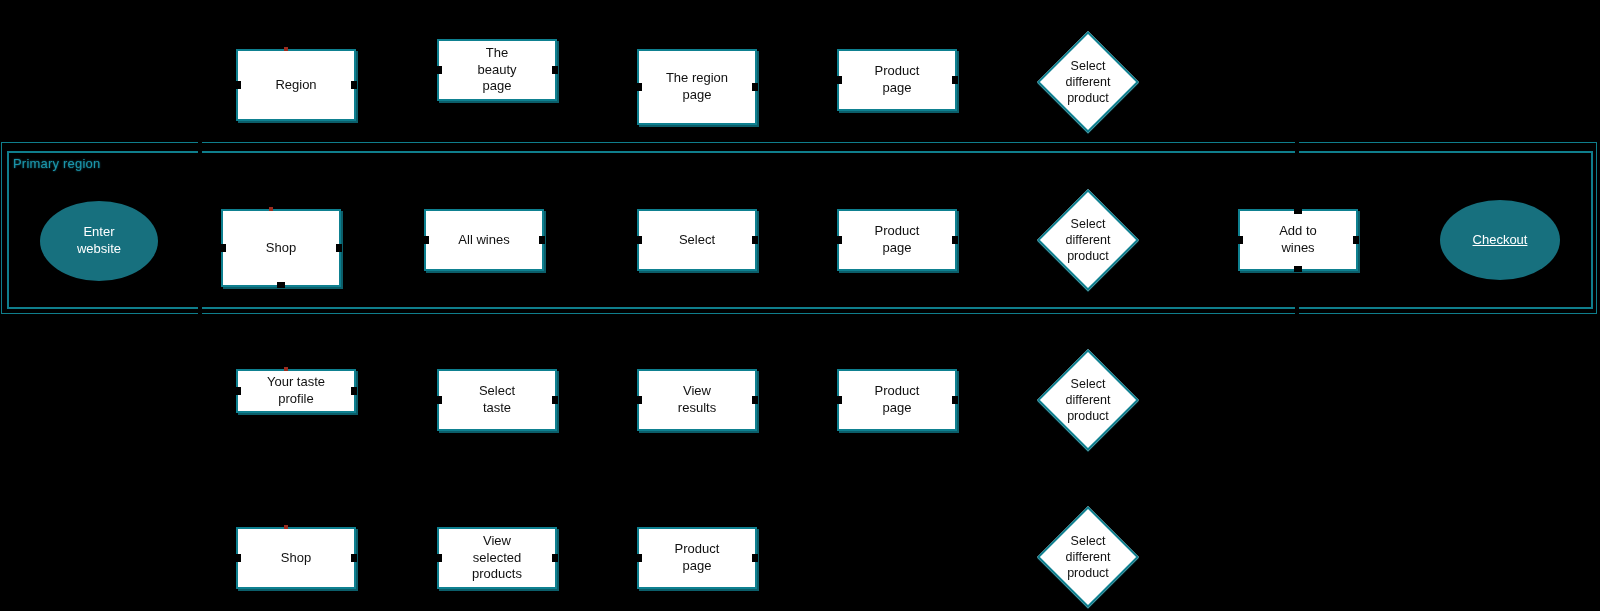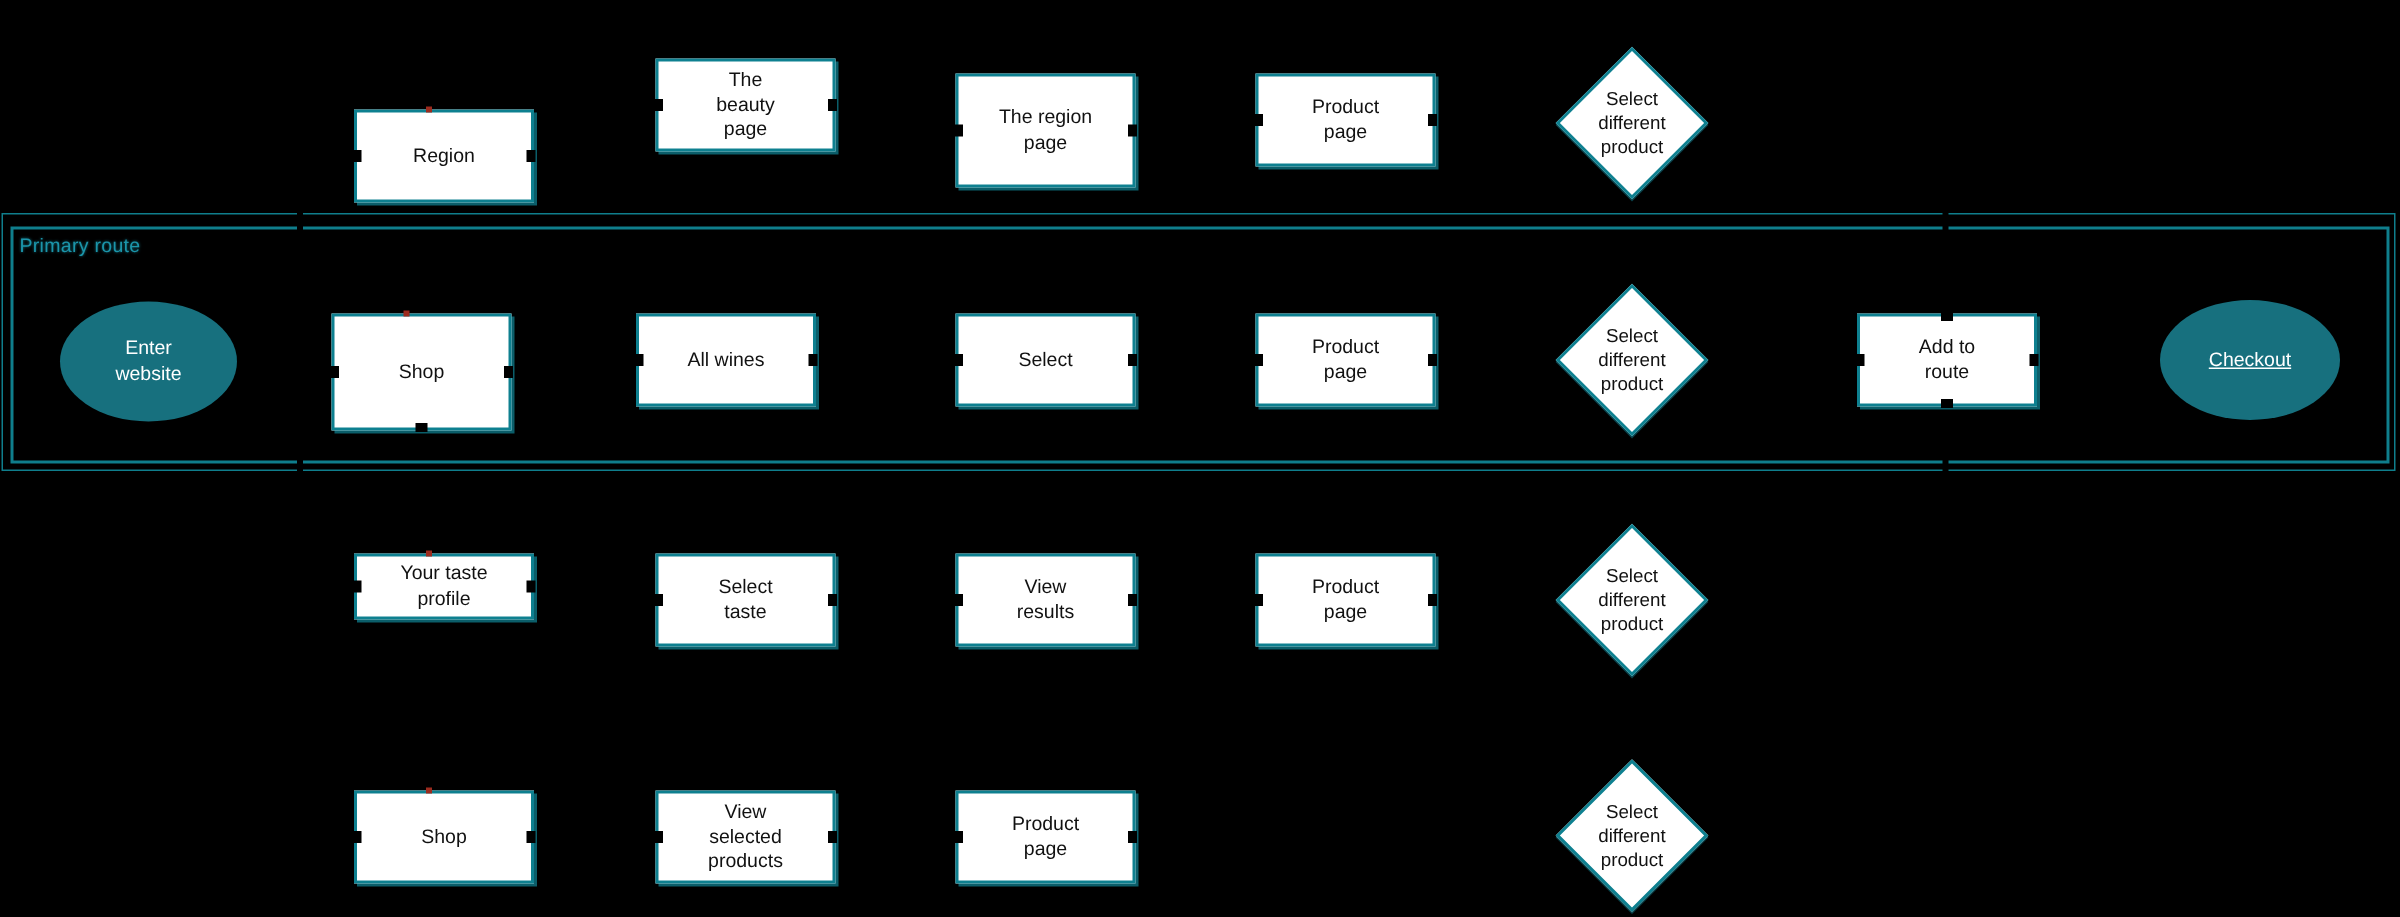--- a/index.html
+++ b/index.html
@@ -87,23 +87,23 @@
   }
   
   .tick { position: absolute; width: 4px; background: #000; z-index: 4; }
 </style>
 </head>
 <body>
 
 <div class="canvas" id="canvas">
   <div class="route-outer" id="route-outer" style="left: 1px; top: 142px; width: 1594px; height: 170px;"></div>
   <div class="route-inner" id="route-inner" style="left: 7px; top: 151px; width: 1582px; height: 154px;"></div>
-  <span class="route-label" id="route-label" style="left: 13px; top: 156px;">Primary route</span>
+  <span class="route-label" id="route-label" style="left: 13px; top: 156px;">Primary region</span>
   <div id="nodes-layer">
-      <div class="node box" style="left: 236px; top: 49px; width: 120px; height: 62px; margin-top: 24px;"><span>Region</span><span class="notch notch-left"></span><span class="notch notch-right"></span><span class="marker-dot"></span></div>
+      <div class="node box" style="left: 236px; top: 49px; width: 120px; height: 72px;"><span>Region</span><span class="notch notch-left"></span><span class="notch notch-right"></span><span class="marker-dot"></span></div>
       <div class="node box" style="left: 437px; top: 39px; width: 120px; height: 62px;"><span>The
 beauty
 page</span><span class="notch notch-left"></span><span class="notch notch-right"></span></div>
       <div class="node box" style="left: 637px; top: 49px; width: 120px; height: 76px;"><span>The region
 page</span><span class="notch notch-left"></span><span class="notch notch-right"></span></div>
       <div class="node box" style="left: 837px; top: 49px; width: 120px; height: 62px;"><span>Product
 page</span><span class="notch notch-left"></span><span class="notch notch-right"></span></div>
       <div class="node diamond" style="left: 1037px; top: 31px; width: 102px; height: 102px;"><div class="diamond-shape"></div><span class="diamond-label">Select
 different
 product</span></div>
@@ -111,21 +111,21 @@
 website</span></div>
       <div class="node box" style="left: 221px; top: 209px; width: 120px; height: 78px;"><span>Shop</span><span class="notch notch-left"></span><span class="notch notch-right"></span><span class="notch notch-bottom"></span><span class="marker-dot"></span></div>
       <div class="node box" style="left: 424px; top: 209px; width: 120px; height: 62px;"><span>All wines</span><span class="notch notch-left"></span><span class="notch notch-right"></span></div>
       <div class="node box" style="left: 637px; top: 209px; width: 120px; height: 62px;"><span>Select</span><span class="notch notch-left"></span><span class="notch notch-right"></span></div>
       <div class="node box" style="left: 837px; top: 209px; width: 120px; height: 62px;"><span>Product
 page</span><span class="notch notch-left"></span><span class="notch notch-right"></span></div>
       <div class="node diamond" style="left: 1037px; top: 189px; width: 102px; height: 102px;"><div class="diamond-shape"></div><span class="diamond-label">Select
 different
 product</span></div>
       <div class="node box" style="left: 1238px; top: 209px; width: 120px; height: 62px;"><span>Add to
-route</span><span class="notch notch-left"></span><span class="notch notch-right"></span><span class="notch notch-top"></span><span class="notch notch-bottom"></span></div>
+wines</span><span class="notch notch-left"></span><span class="notch notch-right"></span><span class="notch notch-top"></span><span class="notch notch-bottom"></span></div>
       <div class="node ellipse" style="left: 1440px; top: 200px; width: 120px; height: 80px; text-decoration: underline;"><span>Checkout</span></div>
       <div class="node box" style="left: 236px; top: 369px; width: 120px; height: 44px;"><span>Your taste
 profile</span><span class="notch notch-left"></span><span class="notch notch-right"></span><span class="marker-dot"></span></div>
       <div class="node box" style="left: 437px; top: 369px; width: 120px; height: 62px;"><span>Select
 taste</span><span class="notch notch-left"></span><span class="notch notch-right"></span></div>
       <div class="node box" style="left: 637px; top: 369px; width: 120px; height: 62px;"><span>View
 results</span><span class="notch notch-left"></span><span class="notch notch-right"></span></div>
       <div class="node box" style="left: 837px; top: 369px; width: 120px; height: 62px;"><span>Product
 page</span><span class="notch notch-left"></span><span class="notch notch-right"></span></div>
       <div class="node diamond" style="left: 1037px; top: 349px; width: 102px; height: 102px;"><div class="diamond-shape"></div><span class="diamond-label">Select

